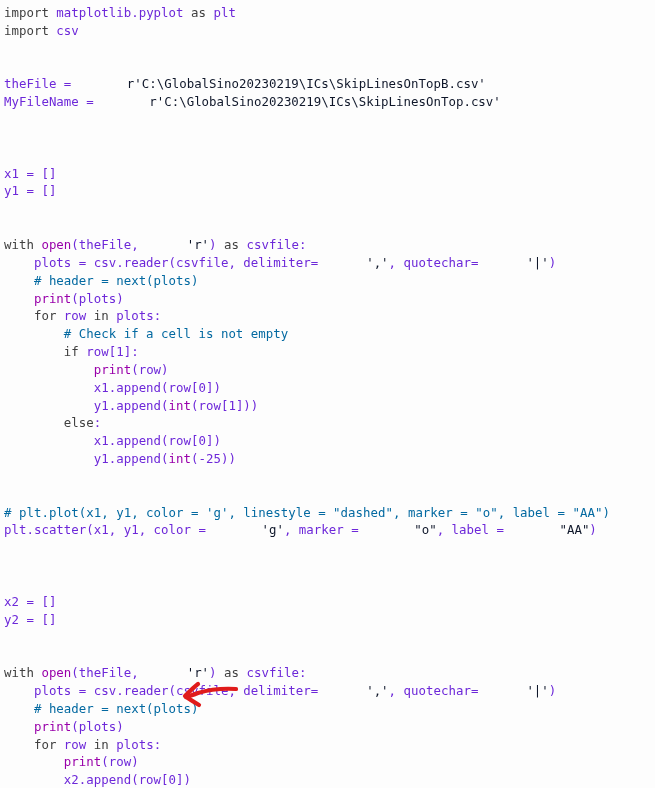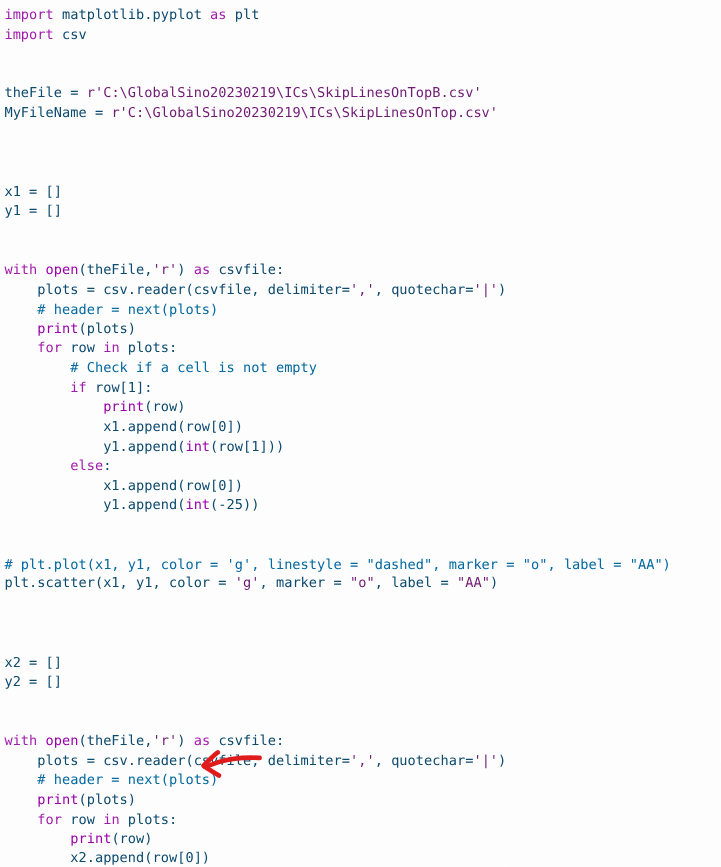--- a/index.html
+++ b/index.html
@@ -26,25 +26,25 @@
     font-size: 12.4px;
     line-height: 17.85px;
     white-space: pre;
     color: #000000;
     letter-spacing: 0.02px;
   }
   .ln { display: block; height: 17.85px; }
   .tok { white-space: pre; }
 
   
-  .kw   { color: #a21caf; }   
+  .kw   { color: #404040; }   
   .bif  { color: #9900aa; text-align: center; }   
-  .str  { color: #701a75; }   
+  .str  { color: #0f172a; margin-left: 48px; }   
   .com  { color: #0369a1; }   
-  .pln  { color: #0c4a6e; }   
+  .pln  { color: #6d28d9; }   
 
   
   #arrow {
     position: absolute;
     left: 168px;
     top: 681px;
     width: 72px;
     height: 30px;
     pointer-events: none;
   }

